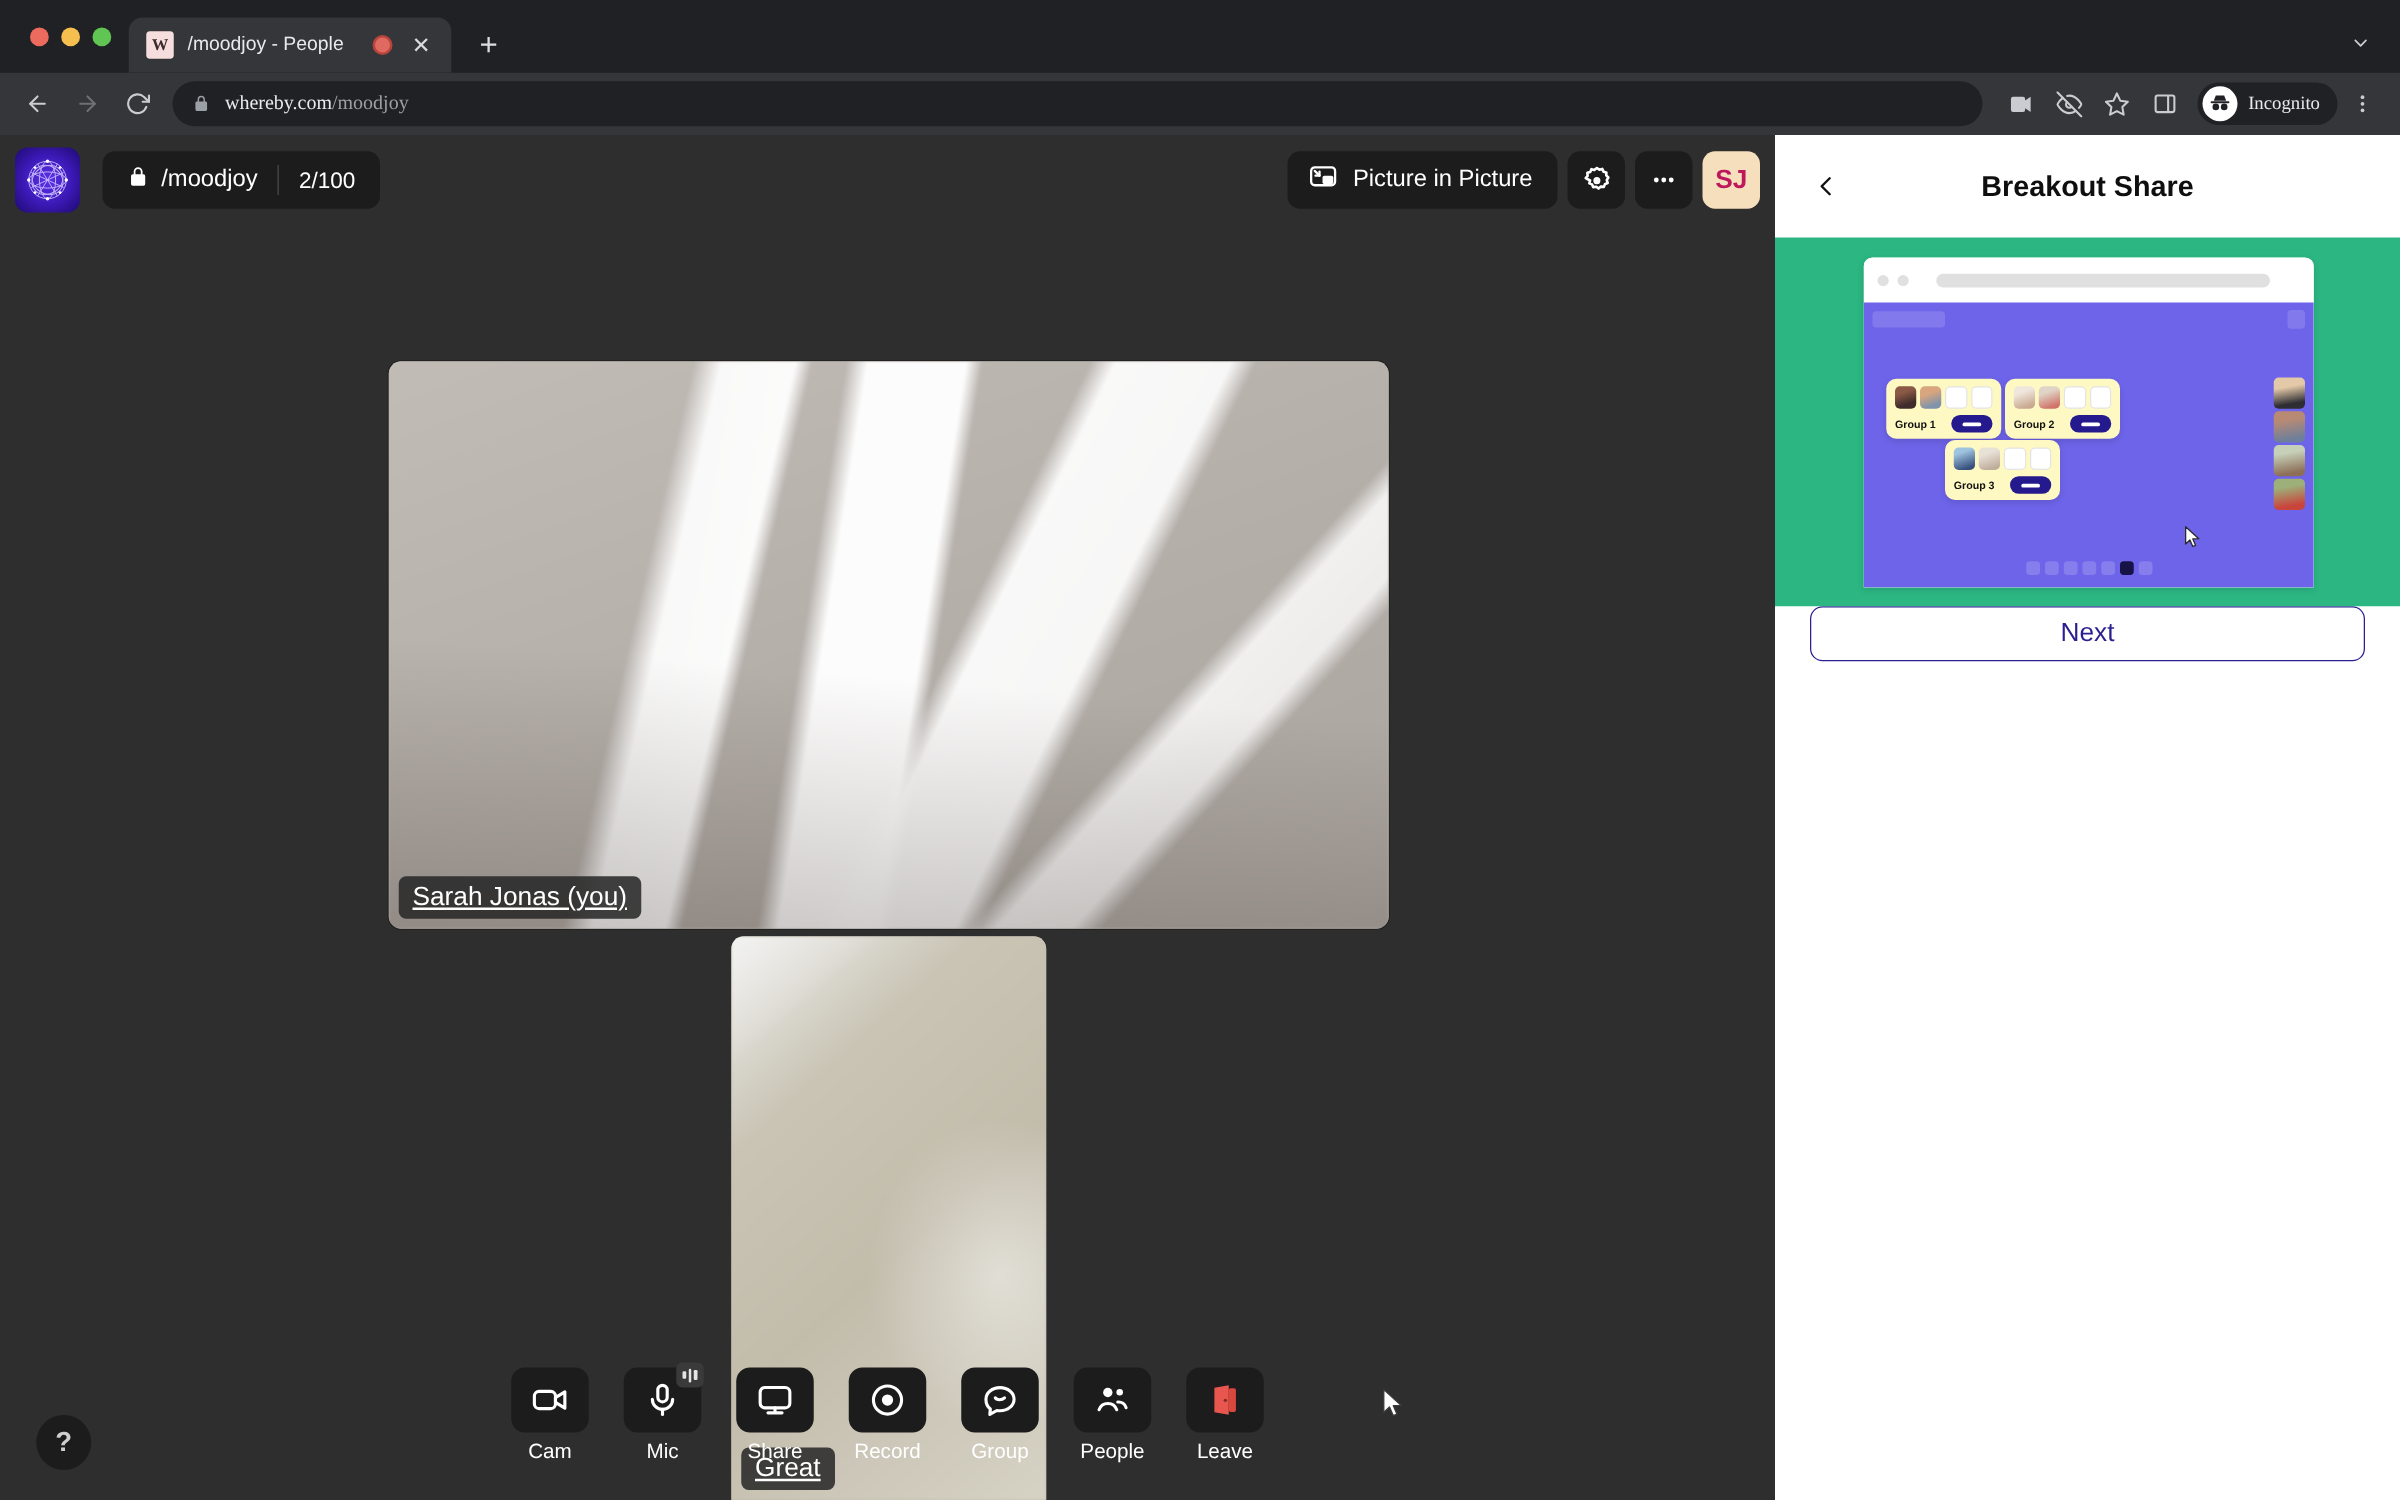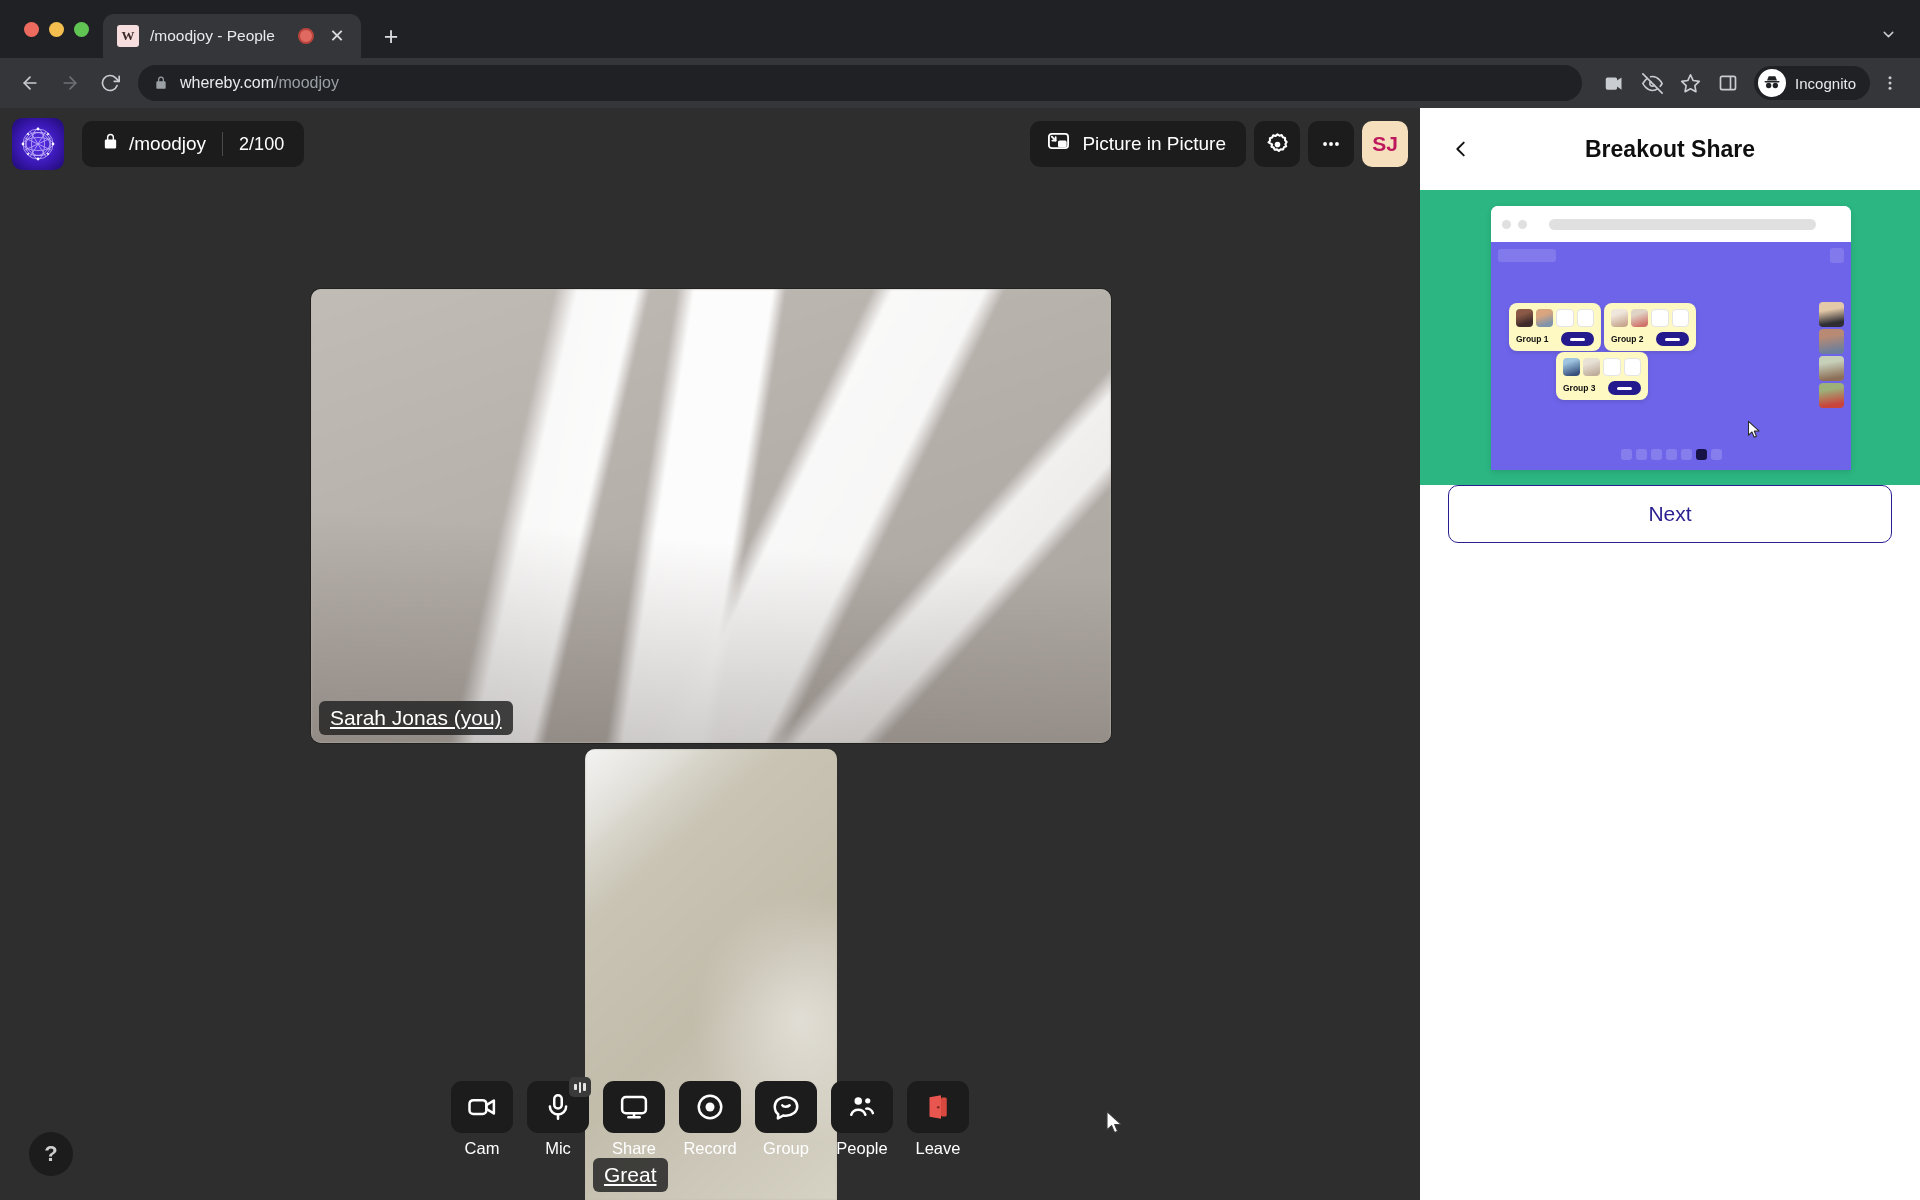--- a/index.html
+++ b/index.html
@@ -62,21 +62,21 @@
   }
   .tabstrip-right {
     position: absolute; right: 14px; bottom: 6px;
     width: 36px; height: 36px;
     display: flex; align-items: center; justify-content: center;
     color: #c9ccd0; cursor: pointer;
   }
 
   .toolbar {
     height: 50px; display: flex; align-items: center;
-    gap: 4px; padding: 0 12px; background: #35363a;
+    gap: 4px; padding: 0 12px; background: #35363a; font-family: Liberation Serif, serif;
   }
   .tb-btn {
     width: 36px; height: 36px; border-radius: 50%;
     display: flex; align-items: center; justify-content: center;
     color: #c9ccd0; cursor: pointer; flex: none;
   }
   .tb-btn.disabled { color: #6d7075; }
   .omnibox {
     flex: 1; height: 36px; margin: 0 10px 0 6px;
     background: #202124; border-radius: 18px;
@@ -201,23 +201,23 @@
 
   .name-tag {
     position: absolute; left: 8px; bottom: 8px;
     background: rgba(38,38,38,.86); color: #fff;
     font-size: 21px; padding: 5px 11px; border-radius: 6px;
     white-space: nowrap; z-index: 3; text-decoration: underline;
   }
 
   
   .controls {
-    position: absolute; left: 0; right: 0; bottom: 13px; height: 114px;
+    position: absolute; left: 0; right: 0; bottom: 0; height: 114px;
     display: flex; align-items: flex-start; justify-content: center;
-    gap: 10px; padding-top: 8px; z-index: 6; text-align: right;
+    gap: 24px; padding-top: 8px; z-index: 6; text-align: right;
   }
   .ctrl {
     width: 66px; display: flex; flex-direction: column;
     align-items: center; gap: 6px; cursor: pointer;
   }
   .ctrl-icon {
     width: 62px; height: 52px; border-radius: 11px;
     background: #1c1c1c; color: #fff;
     display: flex; align-items: center; justify-content: center;
     position: relative;
@@ -329,21 +329,21 @@
   .ill-pager.active { background: #181346; }
   .ill-cursor { position: absolute; left: 256px; top: 178px; }
 
   .panel-desc {
     padding: 36px 28px 0 30px;
     font-size: 21.5px; line-height: 34px; color: #111;
     flex: 1;
   }
   .panel-footer { padding: 0 28px 28px 28px; flex: none; }
   .next-btn {
-    width: 100%; height: 58px; border-radius: 10px;
+    width: 100%; height: 44px; border-radius: 10px;
     border: 1.5px solid #2a1f91; background: #fff;
     color: #2a1f91; font-size: 21px; font-family: inherit;
     cursor: pointer;
   }
 </style>
 </head>
 <body>
 
 <div class="browser-chrome">
 

